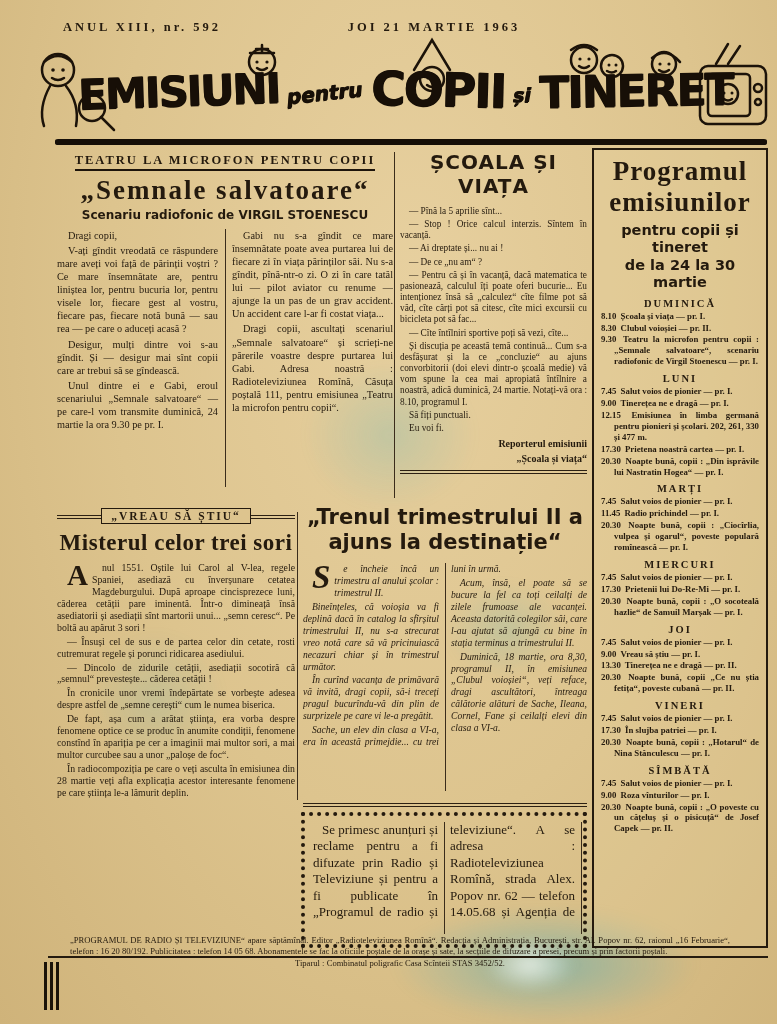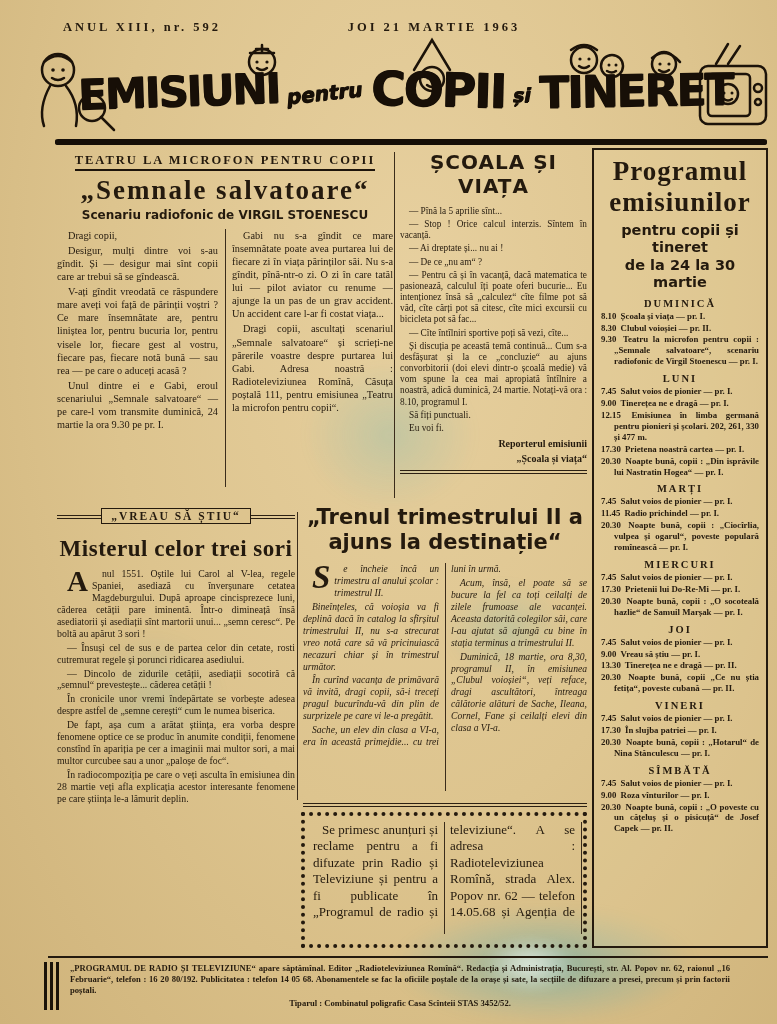--- a/index.html
+++ b/index.html
@@ -60,21 +60,21 @@
   
   .program{left:592px;top:148px;width:176px;height:800px;border:2px solid #241a0e;background:rgba(232,210,160,.25);box-sizing:border-box;padding:4px 7px;}
   .prog-title{margin:2px 0 0;text-align:center;font-size:27px;font-weight:bold;letter-spacing:1px;line-height:1.15;}
   .prog-sub{margin:4px 0 0;text-align:center;font-family:"DejaVu Sans","Liberation Sans",sans-serif;font-weight:bold;font-size:14.5px;line-height:1.2;}
   .prog-day{margin:6px 0 2px;text-align:center;font-weight:bold;font-size:10.5px;letter-spacing:2px;}
   .prog-entry{margin:0 0 1px;font-size:8.8px;line-height:1.24;font-weight:bold;padding-left:13px;text-indent:-13px;text-align:justify;}
   .prog-time{padding-right:2px;}
 
   
   .misterul{left:57px;top:506px;width:238px;height:448px;}
-  .label-wrap{position:relative;text-align:center;margin-bottom:12px;}
+  .label-wrap{position:relative;text-align:center;margin-bottom:6px;}
   .label-wrap:before{content:"";position:absolute;left:0;right:0;top:9px;border-top:1px solid #2c2013;border-bottom:1px solid #2c2013;height:2px;}
   .vreau-label{position:relative;display:inline-block;background:#ddc48e;border:1.5px solid #241a0e;padding:1px 9px;font-weight:bold;font-size:11.5px;letter-spacing:2px;}
   .misterul-title{margin:1px 0 6px;font-size:23px;font-weight:bold;text-align:center;letter-spacing:.5px;}
   .misterul .para{font-size:9.8px;line-height:1.22;text-indent:10px;}
   .dropcap{float:left;font-weight:bold;font-size:29px;line-height:25px;padding:1px 4px 0 0;}
   .lead{text-indent:0;}
 
   
   .trenul{left:303px;top:505px;width:284px;height:296px;}
   .trenul-title{margin:0 0 8px;text-align:center;font-family:"DejaVu Sans","Liberation Sans",sans-serif;font-weight:bold;font-size:21px;line-height:1.2;}
@@ -84,21 +84,21 @@
   .trenul-dbl{position:absolute;left:303px;top:803px;width:284px;}
 
   
   .adbox{left:301px;top:812px;width:286px;height:136px;border:4px dotted #241a0e;box-sizing:border-box;padding:6px 8px;}
   .adbox-cols{column-count:2;column-gap:12px;column-rule:1px solid #3a2c1b;height:112px;}
   .adbox .para{font-size:13px;line-height:1.26;text-indent:9px;}
 
   
   .footrule{position:absolute;left:48px;top:956px;width:720px;height:2px;background:#241a0e;}
   .stripes{position:absolute;left:44px;top:962px;width:15px;height:48px;background:repeating-linear-gradient(90deg,#1b1309 0 3px,transparent 3px 6px);}
-  .footer{left:70px;top:963px;width:660px;height:56px;font-weight:bold;font-size:8.6px;line-height:1.3;}
+  .footer{left:70px;top:935px;width:660px;height:56px;font-weight:normal;font-size:8.6px;line-height:1.3;}
   .footer .fline{margin:0;text-align:justify;}
   .footer .fcenter{margin:1px 0 0;text-align:center;}
 
   svg .ink{stroke:#1c1309;stroke-width:2.5;fill:none;stroke-linecap:round;}
   svg .inkfill{fill:#1c1309;}
 </style>
 </head>
 <body>
 
 <div class="page">
@@ -181,22 +181,22 @@
   <div class="thickbar"></div>
 
   <section class="teatru">
     <div class="kicker-wrap">
       <span class="kicker">TEATRU LA MICROFON PENTRU COPII</span>
     </div>
     <h1 class="teatru-title">„Semnale salvatoare“</h1>
     <div class="byline">Scenariu radiofonic de VIRGIL STOENESCU</div>
     <div class="teatru-cols">
         <p class="para">Dragi copii,</p>
+        <p class="para">V-ați gîndit vreodată ce răspundere mare aveți voi față de părinții voștri ? Ce mare însemnătate are, pentru liniștea lor, pentru bucuria lor, pentru visele lor, fiecare gest al vostru, fiecare pas, fiecare notă bună — sau rea — pe care o aduceți acasă ?</p>
         <p class="para">Desigur, mulți dintre voi s-au gîndit. Și — desigur mai sînt copii care ar trebui să se gîndească.</p>
-        <p class="para">V-ați gîndit vreodată ce răspundere mare aveți voi față de părinții voștri ? Ce mare însemnătate are, pentru liniștea lor, pentru bucuria lor, pentru visele lor, fiecare gest al vostru, fiecare pas, fiecare notă bună — sau rea — pe care o aduceți acasă ?</p>
         <p class="para">Unul dintre ei e Gabi, eroul scenariului „Semnale salvatoare“ — pe care-l vom transmite duminică, 24 martie la ora 9.30 pe pr. I.</p>
         <p class="para">Gabi nu s-a gîndit ce mare însemnătate poate avea purtarea lui de fiecare zi în viața părinților săi. Nu s-a gîndit, pînă-ntr-o zi. O zi în care tatăl lui — pilot aviator cu renume — ajunge la un pas de un grav accident. Un accident care l-ar fi costat viața...</p>
         <p class="para">Dragi copii, ascultați scenariul „Semnale salvatoare“ și scrieți-ne părerile voastre despre purtarea lui Gabi. Adresa noastră : Radioteleviziunea Romînă, Căsuța poștală 111, pentru emisiunea „Teatru la microfon pentru copii“.</p>
       </div>
   </section>
 
   <div class="vrule" id="vr1"></div>
 
   <section class="scoala">
     <h2 class="scoala-title">ȘCOALA ȘI VIAȚA</h2>

